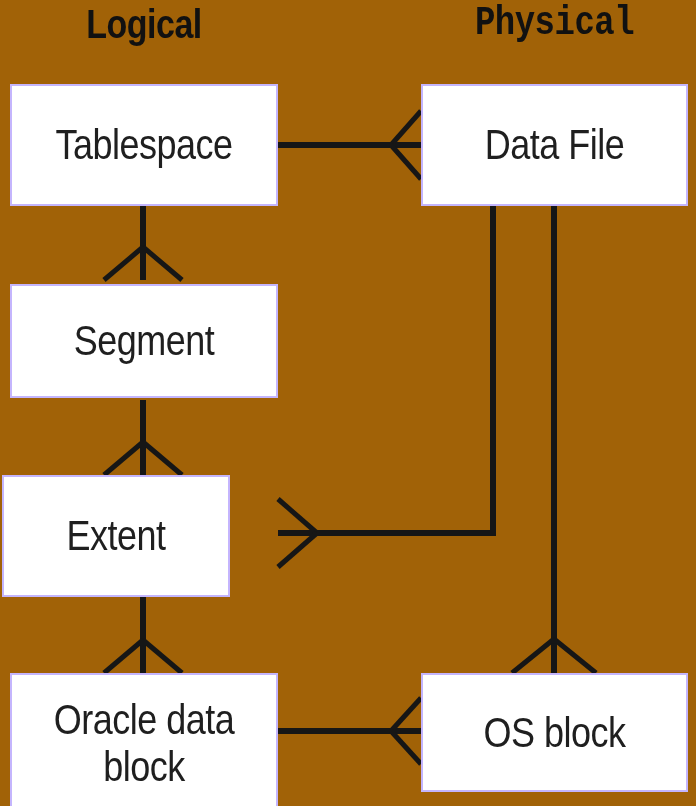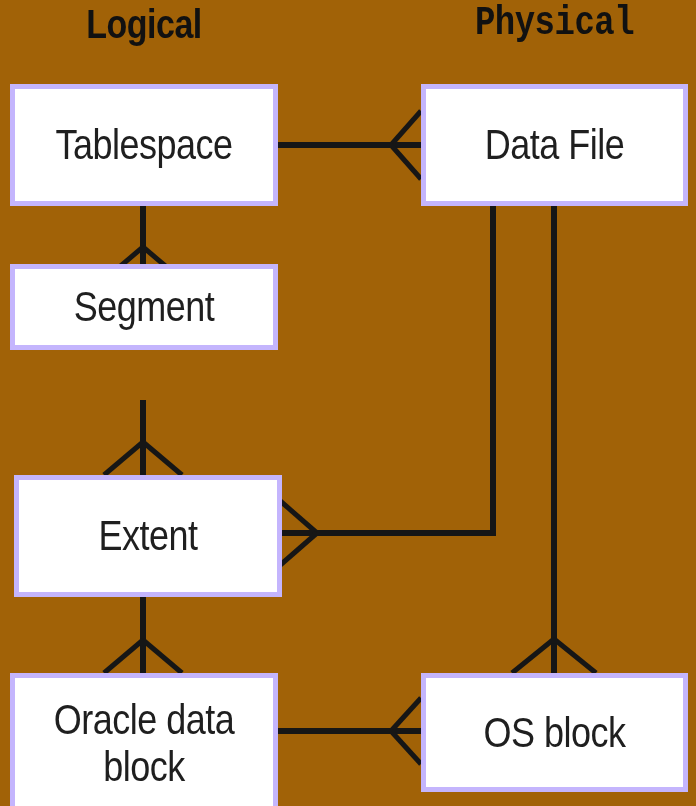--- a/index.html
+++ b/index.html
@@ -26,21 +26,21 @@
     stroke: #161616;
     fill: none;
   }
   .main-line { stroke-width: 6px; }
   .prong { stroke-width: 5px; }
   .node {
     position: absolute;
     z-index: 2;
     box-sizing: border-box;
     background: #ffffff;
-    border: 5px solid #c4b5fd;
+    border: 2px solid #c4b5fd;
     display: flex;
     align-items: center;
     justify-content: center;
     text-align: center;
   }
   .node .label {
     font-size: 36px;
     letter-spacing: -0.5px;
     line-height: 1.1;
     color: #1f1f1f;
@@ -56,22 +56,22 @@
     font-size: 34px;
     letter-spacing: -0.5px;
     color: #111111;
   }
   .col-heading span {
     display: inline-block;
     transform: scaleY(1.22);
   }
   
   .n-tablespace   { left: 10px;  top: 84px;  width: 268px; height: 122px; }
-  .n-segment      { left: 10px;  top: 264px; width: 268px; height: 86px; }
-  .n-extent       { left: 14px;  top: 475px; width: 268px; height: 122px; }
+  .n-segment      { left: 10px;  top: 284px; width: 268px; height: 114px; }
+  .n-extent       { left: 2px;  top: 475px; width: 228px; height: 122px; }
   .n-oracle-block { left: 10px;  top: 673px; width: 268px; height: 140px; }
   .n-datafile     { left: 421px; top: 84px;  width: 267px; height: 122px; justify-content: center; }
   .n-osblock      { left: 421px; top: 673px; width: 267px; height: 119px; }
   .h-logical  { left: 10px;  width: 268px; }
   .h-physical { left: 421px; width: 267px; font-family: Liberation Mono, monospace; }
 </style>
 </head>
 <body>
 
 <div class="stage">

